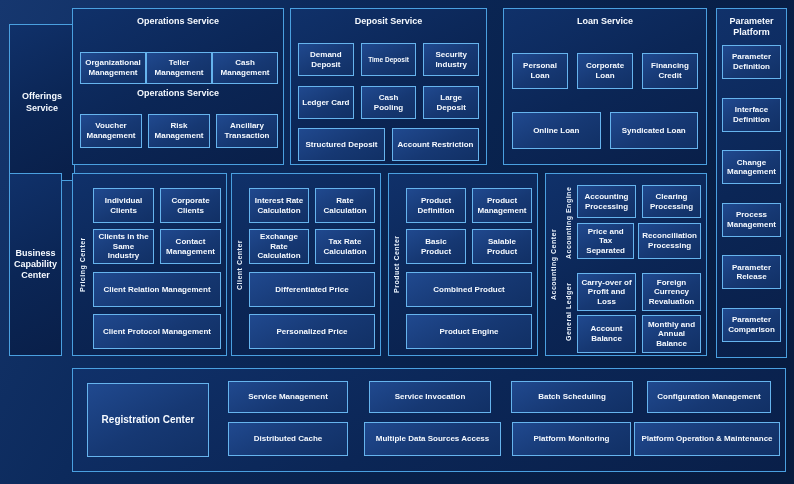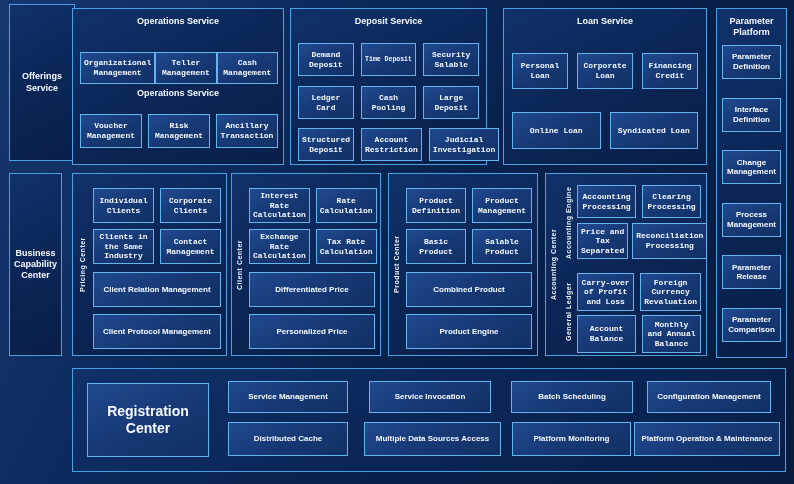--- a/index.html
+++ b/index.html
@@ -27,35 +27,35 @@
     color:#f6faff; font-weight:bold; font-size:9px;
   }
   .hrow { position:absolute; display:flex; }
   .box {
     border:1px solid #66b4ee;
     background: linear-gradient(152deg, #20498f 0%, #163873 55%, #113065 100%);
     color:#f6faff; font-weight:bold; font-size:8px; line-height:1.2;
     display:flex; align-items:center; justify-content:center; text-align:center;
     padding:2px 3px;
   }
-  .f { flex:1;font-family:Liberation Mono, monospace; }
+  .f { flex:1; }
   .abs { position:absolute; }
   .small { font-size:6.5px; }
   .vlab {
     position:absolute; display:flex; align-items:center; justify-content:center;
     color:#eef6ff; font-weight:bold; font-size:7px; letter-spacing:0.5px;
     writing-mode:vertical-rl; transform:rotate(180deg); text-align:center; white-space:nowrap;
   }
 </style>
 </head>
 <body>
 
 <div class="stage">
 
-  <div class="panel rail" style="left:9px;top:4px;width:66px;height:157px">Offerings Service</div>
+  <div class="panel rail" style="left:9px;top:24px;width:66px;height:157px">Offerings Service</div>
   <div class="panel rail" style="left:9px;top:173px;width:53px;height:183px">Business Capability Center</div>
 
   <div class="panel" style="left:72px;top:8px;width:212px;height:157px">
     <div class="ptitle">Operations Service</div>
     <div class="hrow" style="left:7px;right:5px;top:43px;height:32px;">
       <div class="box f">Organizational Management</div>
       <div class="box f">Teller Management</div>
       <div class="box f">Cash Management</div>
     </div>
     <div class="midlab" style="top:79px">Operations Service</div>
@@ -64,31 +64,30 @@
       <div class="box f">Risk Management</div>
       <div class="box f">Ancillary Transaction</div>
     </div>
   </div>
 
   <div class="panel" style="left:290px;top:8px;width:197px;height:157px">
     <div class="ptitle">Deposit Service</div>
     <div class="hrow" style="left:7px;right:7px;top:34px;height:33px;gap:7px">
       <div class="box f">Demand Deposit</div>
       <div class="box f small">Time Deposit</div>
-      <div class="box f">Security Salable</div>
+      <div class="box f">Security Industry</div>
     </div>
     <div class="hrow" style="left:7px;right:7px;top:77px;height:33px;gap:7px">
       <div class="box f">Ledger Card</div>
       <div class="box f">Cash Pooling</div>
       <div class="box f">Large Deposit</div>
     </div>
     <div class="hrow" style="left:7px;right:7px;top:119px;height:33px;gap:7px">
       <div class="box f">Structured Deposit</div>
       <div class="box f">Account Restriction</div>
-      <div class="box f">Judicial Investigation</div>
     </div>
   </div>
 
   <div class="panel" style="left:503px;top:8px;width:204px;height:157px">
     <div class="ptitle">Loan Service</div>
     <div class="hrow" style="left:8px;right:8px;top:44px;height:36px;gap:9px">
       <div class="box f">Personal Loan</div>
       <div class="box f">Corporate Loan</div>
       <div class="box f">Financing Credit</div>
     </div>
@@ -178,21 +177,21 @@
         <div class="box f">Foreign Currency Revaluation</div>
       </div>
       <div class="hrow" style="left:15px;right:0;top:46px;height:38px;gap:6px">
         <div class="box f">Account Balance</div>
         <div class="box f">Monthly and Annual Balance</div>
       </div>
     </div>
   </div>
 
   <div class="panel" style="left:72px;top:368px;width:714px;height:104px">
-    <div class="box abs" style="left:14px;top:14px;width:122px;height:74px;font-size:14px">Registration Center</div>
+    <div class="box abs" style="left:14px;top:14px;width:122px;height:74px;font-size:10px">Registration Center</div>
     <div class="box abs" style="left:155px;top:12px;width:120px;height:32px">Service Management</div>
     <div class="box abs" style="left:296px;top:12px;width:122px;height:32px">Service Invocation</div>
     <div class="box abs" style="left:438px;top:12px;width:122px;height:32px">Batch Scheduling</div>
     <div class="box abs" style="left:574px;top:12px;width:124px;height:32px">Configuration Management</div>
     <div class="box abs" style="left:155px;top:53px;width:120px;height:34px">Distributed Cache</div>
     <div class="box abs" style="left:291px;top:53px;width:137px;height:34px">Multiple Data Sources Access</div>
     <div class="box abs" style="left:439px;top:53px;width:119px;height:34px">Platform Monitoring</div>
     <div class="box abs" style="left:561px;top:53px;width:146px;height:34px">Platform Operation &amp; Maintenance</div>
   </div>
 

